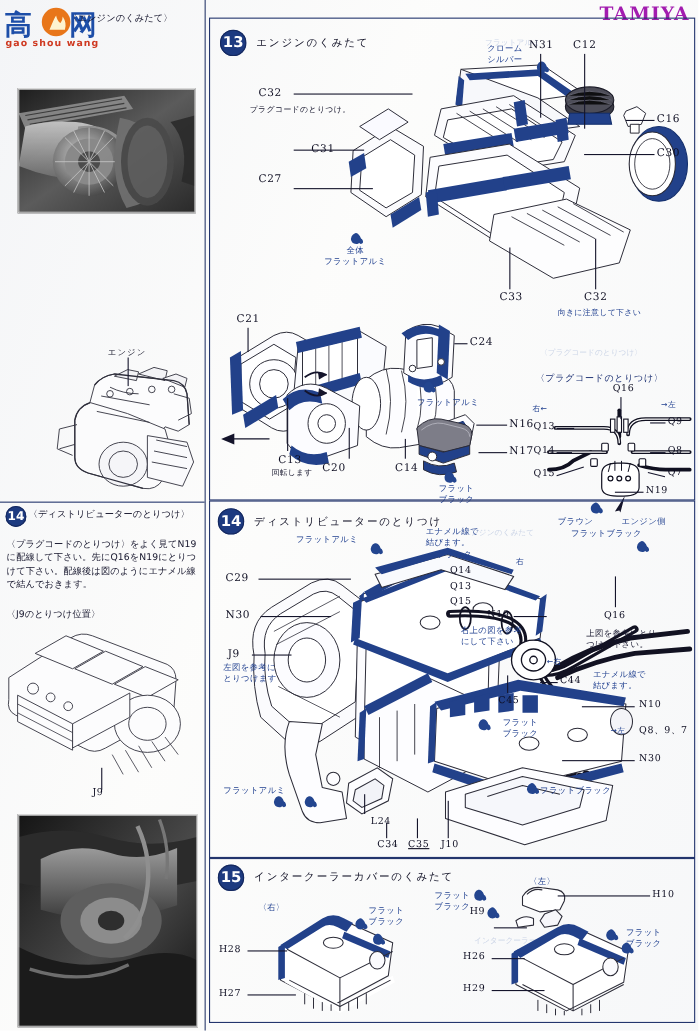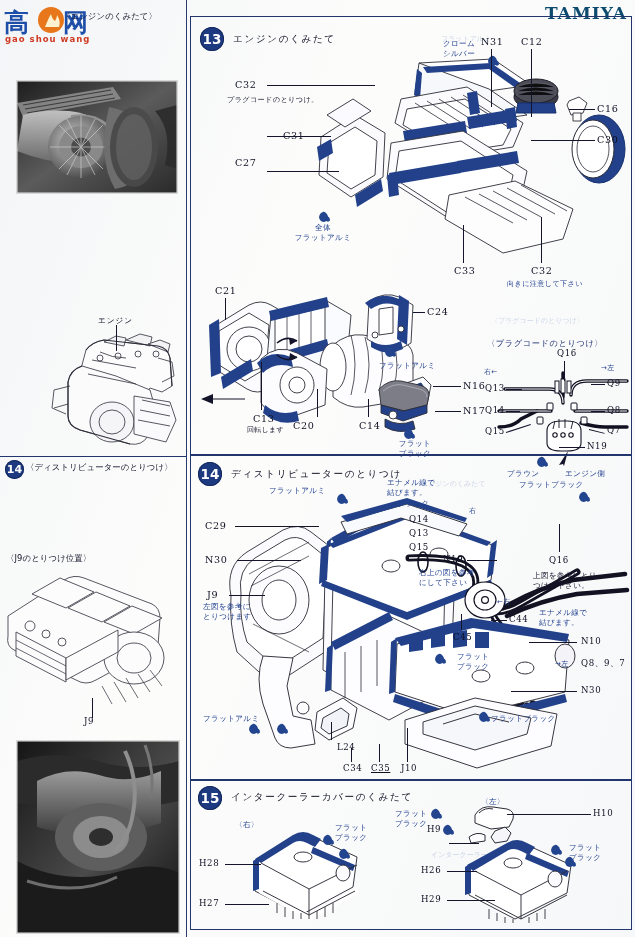--- a/index.html
+++ b/index.html
@@ -48,21 +48,21 @@
   .blob{position:absolute;width:9px;height:10px;background:#23458f;
         border-radius:60% 40% 45% 55%/55% 60% 40% 45%;transform:rotate(-18deg);}
   .blob:after{content:"";position:absolute;left:6px;top:6px;width:4px;height:5px;
         background:#23458f;border-radius:50%;}
 
   
   .art{position:absolute;}
   .art svg{display:block;overflow:visible;}
   .wm-logo{position:absolute;left:3px;top:4px;width:118px;height:40px;}
   .tamiya{position:absolute;right:8px;top:3px;font-family:"DejaVu Serif","Liberation Serif",serif;
-          font-weight:bold;font-size:17px;letter-spacing:1px;color:#0c4a6e;}
+          font-weight:bold;font-size:17px;letter-spacing:1px;color:#a21caf;}
   .ghost{position:absolute;color:#93a7cf;opacity:.45;font-size:7px;line-height:9px;white-space:nowrap;}
 </style>
 </head>
 <body>
 
 <div class="page">
   <div class="paper-tint"></div>
 
   <div class="tamiya">TAMIYA</div>
 
@@ -159,20 +159,21 @@
         </g>
       </svg>
     </div>
     <div class="lbl sm" style="left:98px;top:316px;font-size:7.6px;letter-spacing:1px;">エンジン</div>
     <div class="llv" style="left:116px;top:325px;height:26px;"></div>
 
     <div class="ll" style="left:0;top:456px;width:186px;height:1.2px;background:#23356d;"></div>
 
     <div class="panel-num" style="left:5px;top:460px;width:19px;height:19px;font-size:11px;">14</div>
     <div class="sidebar-text" style="position:absolute;left:26px;top:461px;width:158px;">〈ディストリビューターのとりつけ〉</div>
+    <div class="sidebar-text" style="position:absolute;left:6px;top:488px;width:176px;">〈プラグコードのとりつけ〉をよく見てN19に配線して下さい。先にQ16をN19にとりつけて下さい。配線後は図のようにエナメル線で結んでおきます。</div>
 
     <div class="sidebar-text" style="position:absolute;left:6px;top:552px;width:176px;">〈J9のとりつけ位置〉</div>
 
     <div class="art" style="left:2px;top:570px;width:184px;height:152px;">
       <svg width="184" height="152" viewBox="0 0 184 152">
         <g fill="#fcfcfd" stroke="#3a3a46" stroke-width=".85" stroke-linejoin="round">
           <path d="M6 46 l56 -36 q10 -6 20 -2 l68 26 q8 4 8 14 l-2 28 -62 34 q-10 6 -20 0 l-62 -30 q-8 -4 -6 -14 z"></path>
           <path d="M30 24 l28 -16 34 14 -28 16 z"></path>
           <path d="M66 38 l28 -16 34 14 -28 16 z"></path>
           <path d="M102 52 l28 -16 30 12 -28 16 z"></path>

